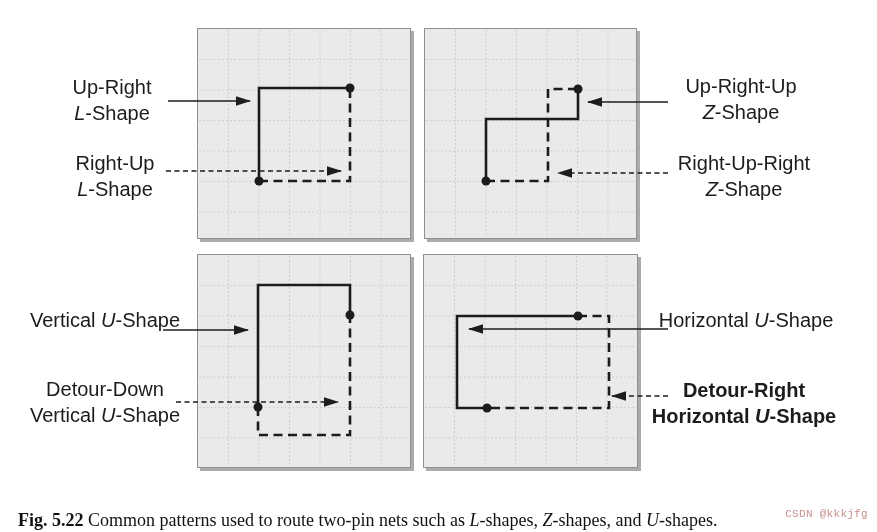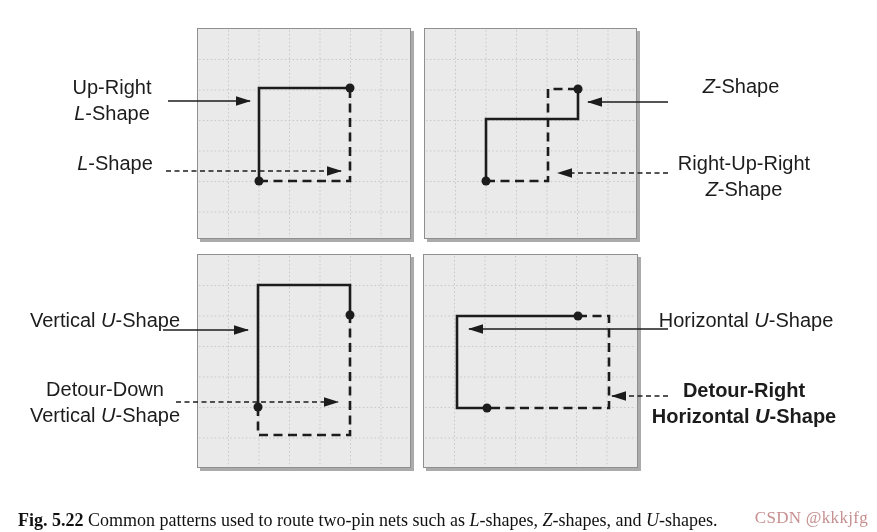--- a/index.html
+++ b/index.html
@@ -32,23 +32,23 @@
   .arrow.dashed{stroke-dasharray:5 3.5;}
   .caption{
     position:absolute;left:18px;top:510px;margin:0;
     font-family:"Liberation Serif",serif;font-size:18px;
     color:#111;white-space:nowrap;
   }
   .caption .b{font-weight:bold;}
   .caption .i{font-style:italic;}
   .watermark{
     position:absolute;right:9px;top:508px;
-    font-size:17px;letter-spacing:0.3px;
+    font-size:11px;letter-spacing:0.3px;
     color:var(--watermark,#c78f8f);
-    font-family:Liberation Serif, serif;
+    font-family:Liberation Mono, monospace;
   }
 </style>
 </head>
 <body>
 
 <div class="figure">
   <div id="panels">
       <div class="panel" style="left: 197px; top: 28px; width: 214px; height: 211px;">
         <svg width="212" height="209">
           <line x1="30.5" y1="1" x2="30.5" y2="208" class="grid-line"></line>
@@ -129,23 +129,25 @@
           <circle cx="63" cy="153" r="4.5" class="pin"></circle>
         </svg>
       </div>
     </div>
   <div id="callouts">
       <div class="callout" style="left: 112px; top: 74px;">
         <div><span>Up-Right</span></div>
         <div><span class="i">L</span><span>-Shape</span></div>
       </div>
       <div class="callout" style="left: 115px; top: 150px;">
+        <div><span>Right-Up</span></div>
         <div><span class="i">L</span><span>-Shape</span></div>
       </div>
       <div class="callout" style="left: 741px; top: 73px;">
+        <div><span>Up-Right-Up</span></div>
         <div><span class="i">Z</span><span>-Shape</span></div>
       </div>
       <div class="callout" style="left: 744px; top: 150px;">
         <div><span>Right-Up-Right</span></div>
         <div><span class="i">Z</span><span>-Shape</span></div>
       </div>
       <div class="callout" style="left: 105px; top: 307px;">
         <div><span>Vertical </span><span class="i">U</span><span>-Shape</span></div>
       </div>
       <div class="callout" style="left: 105px; top: 376px;">

